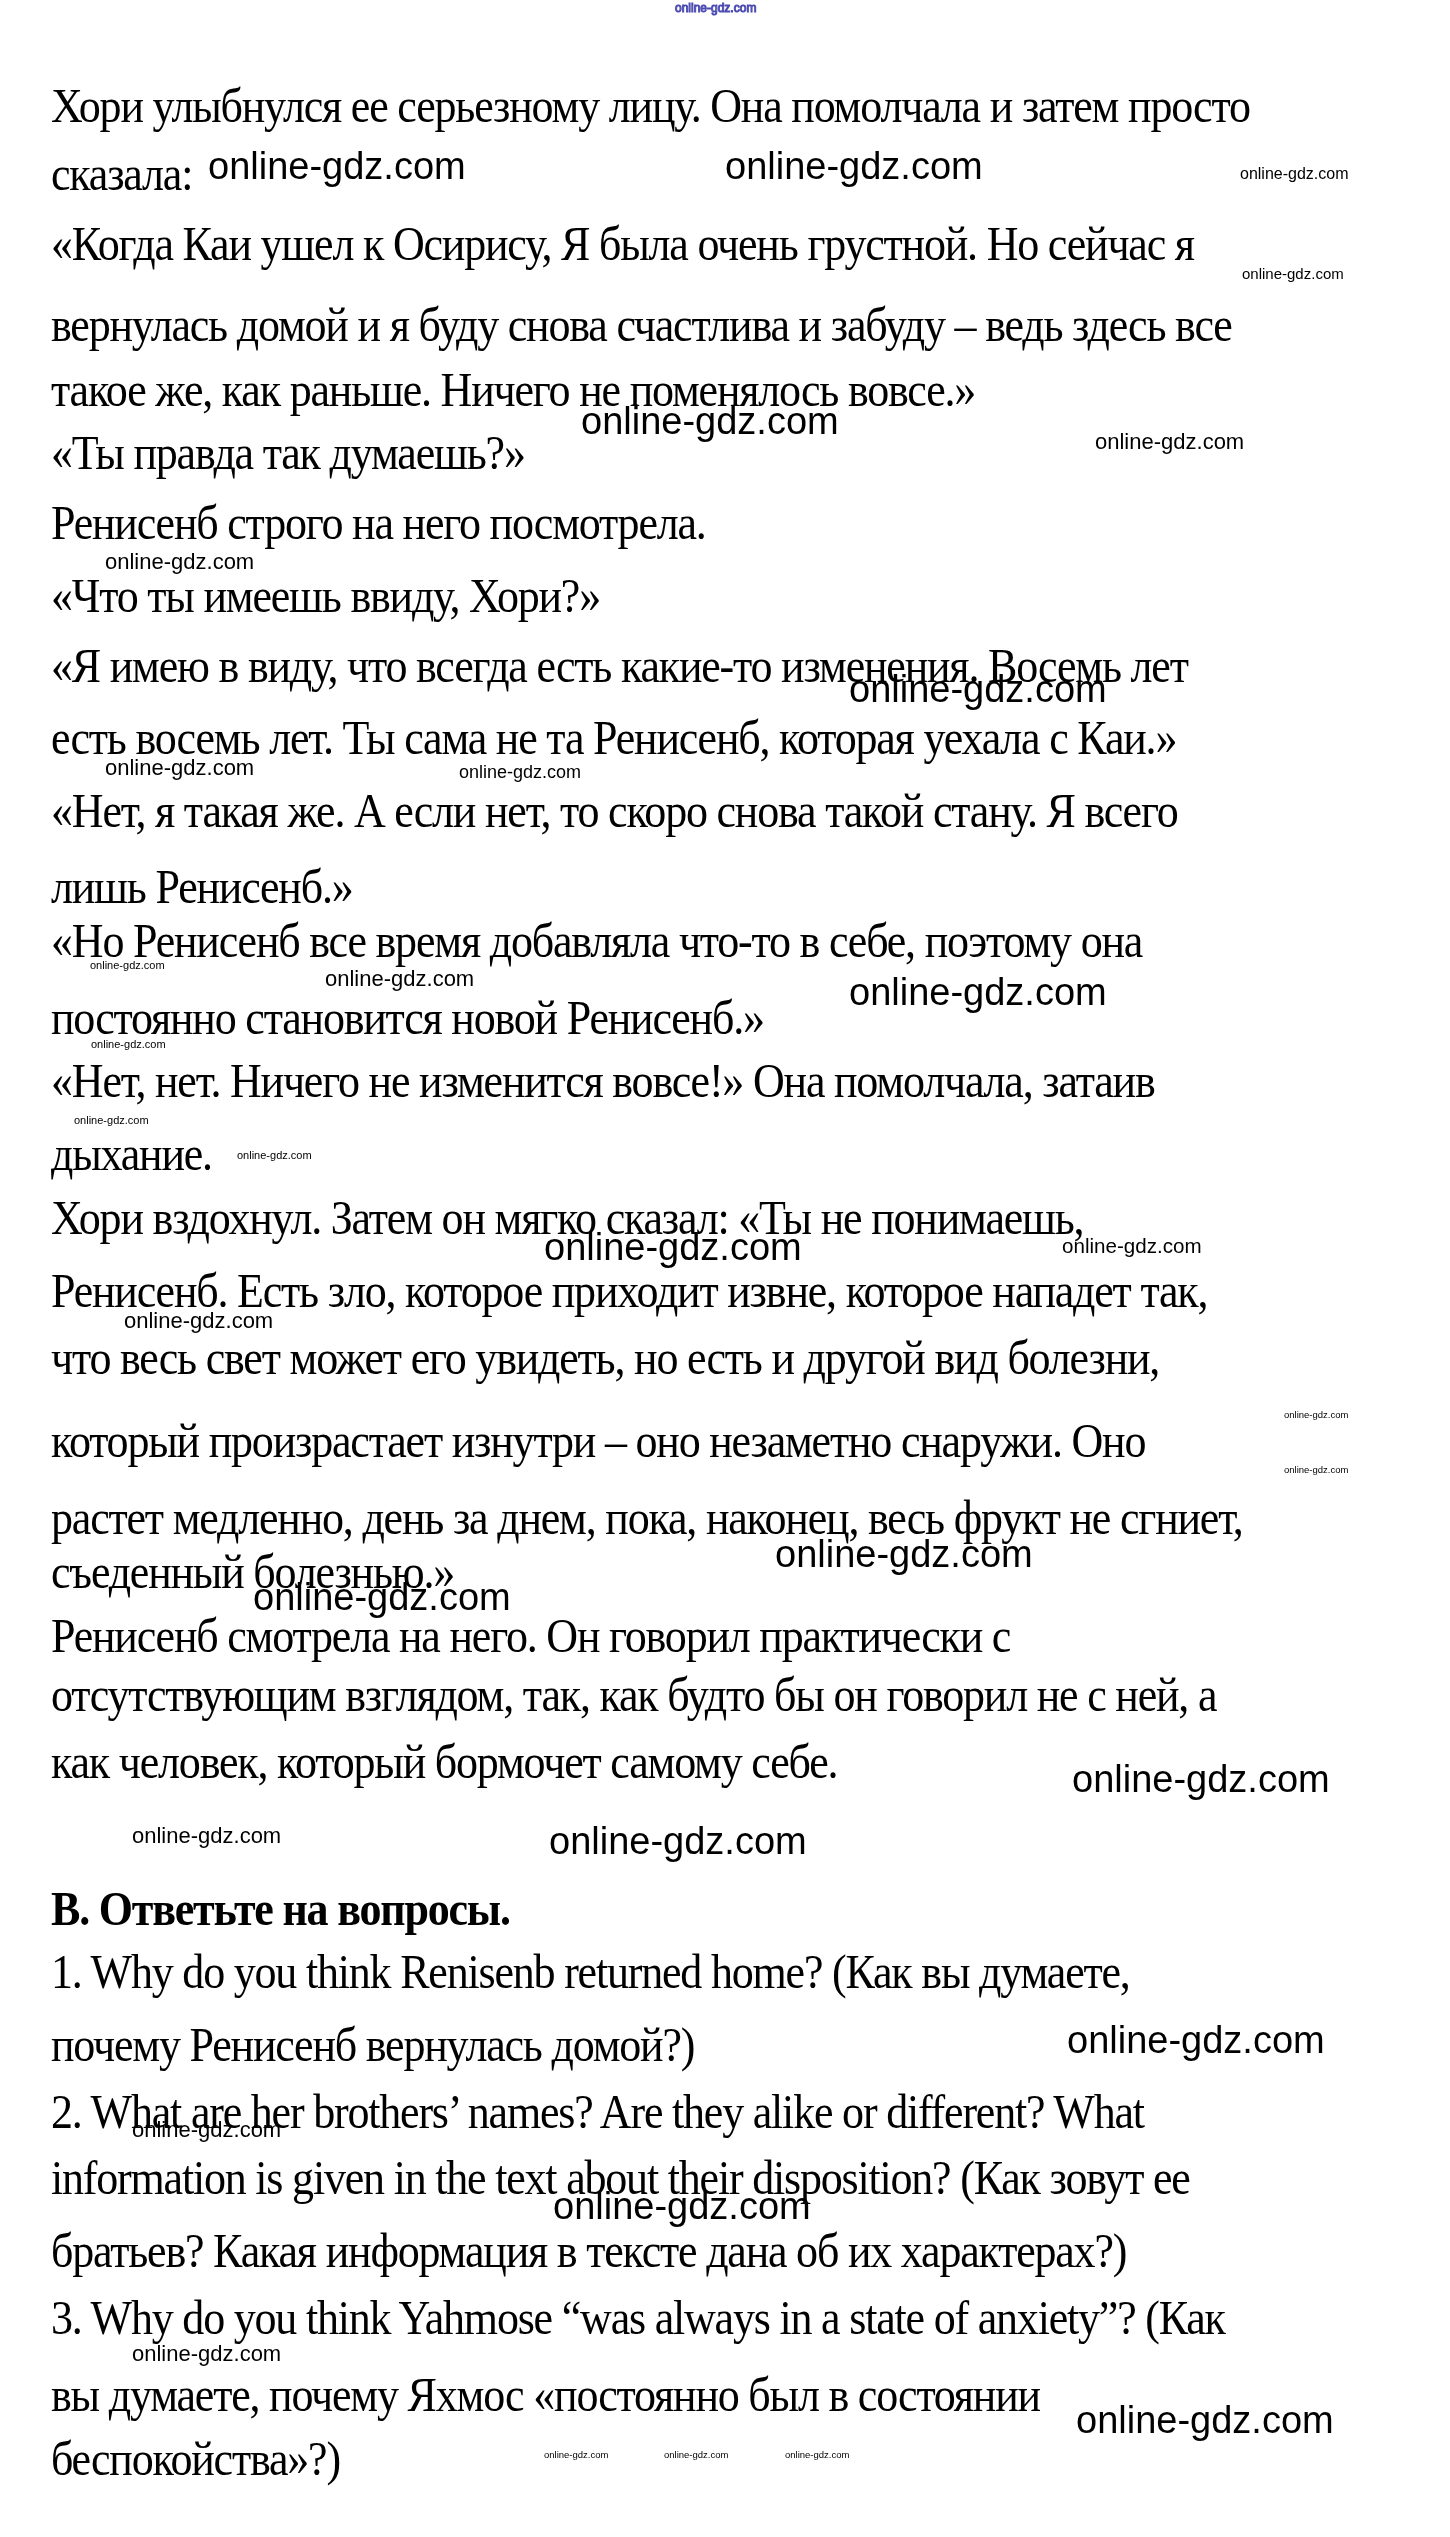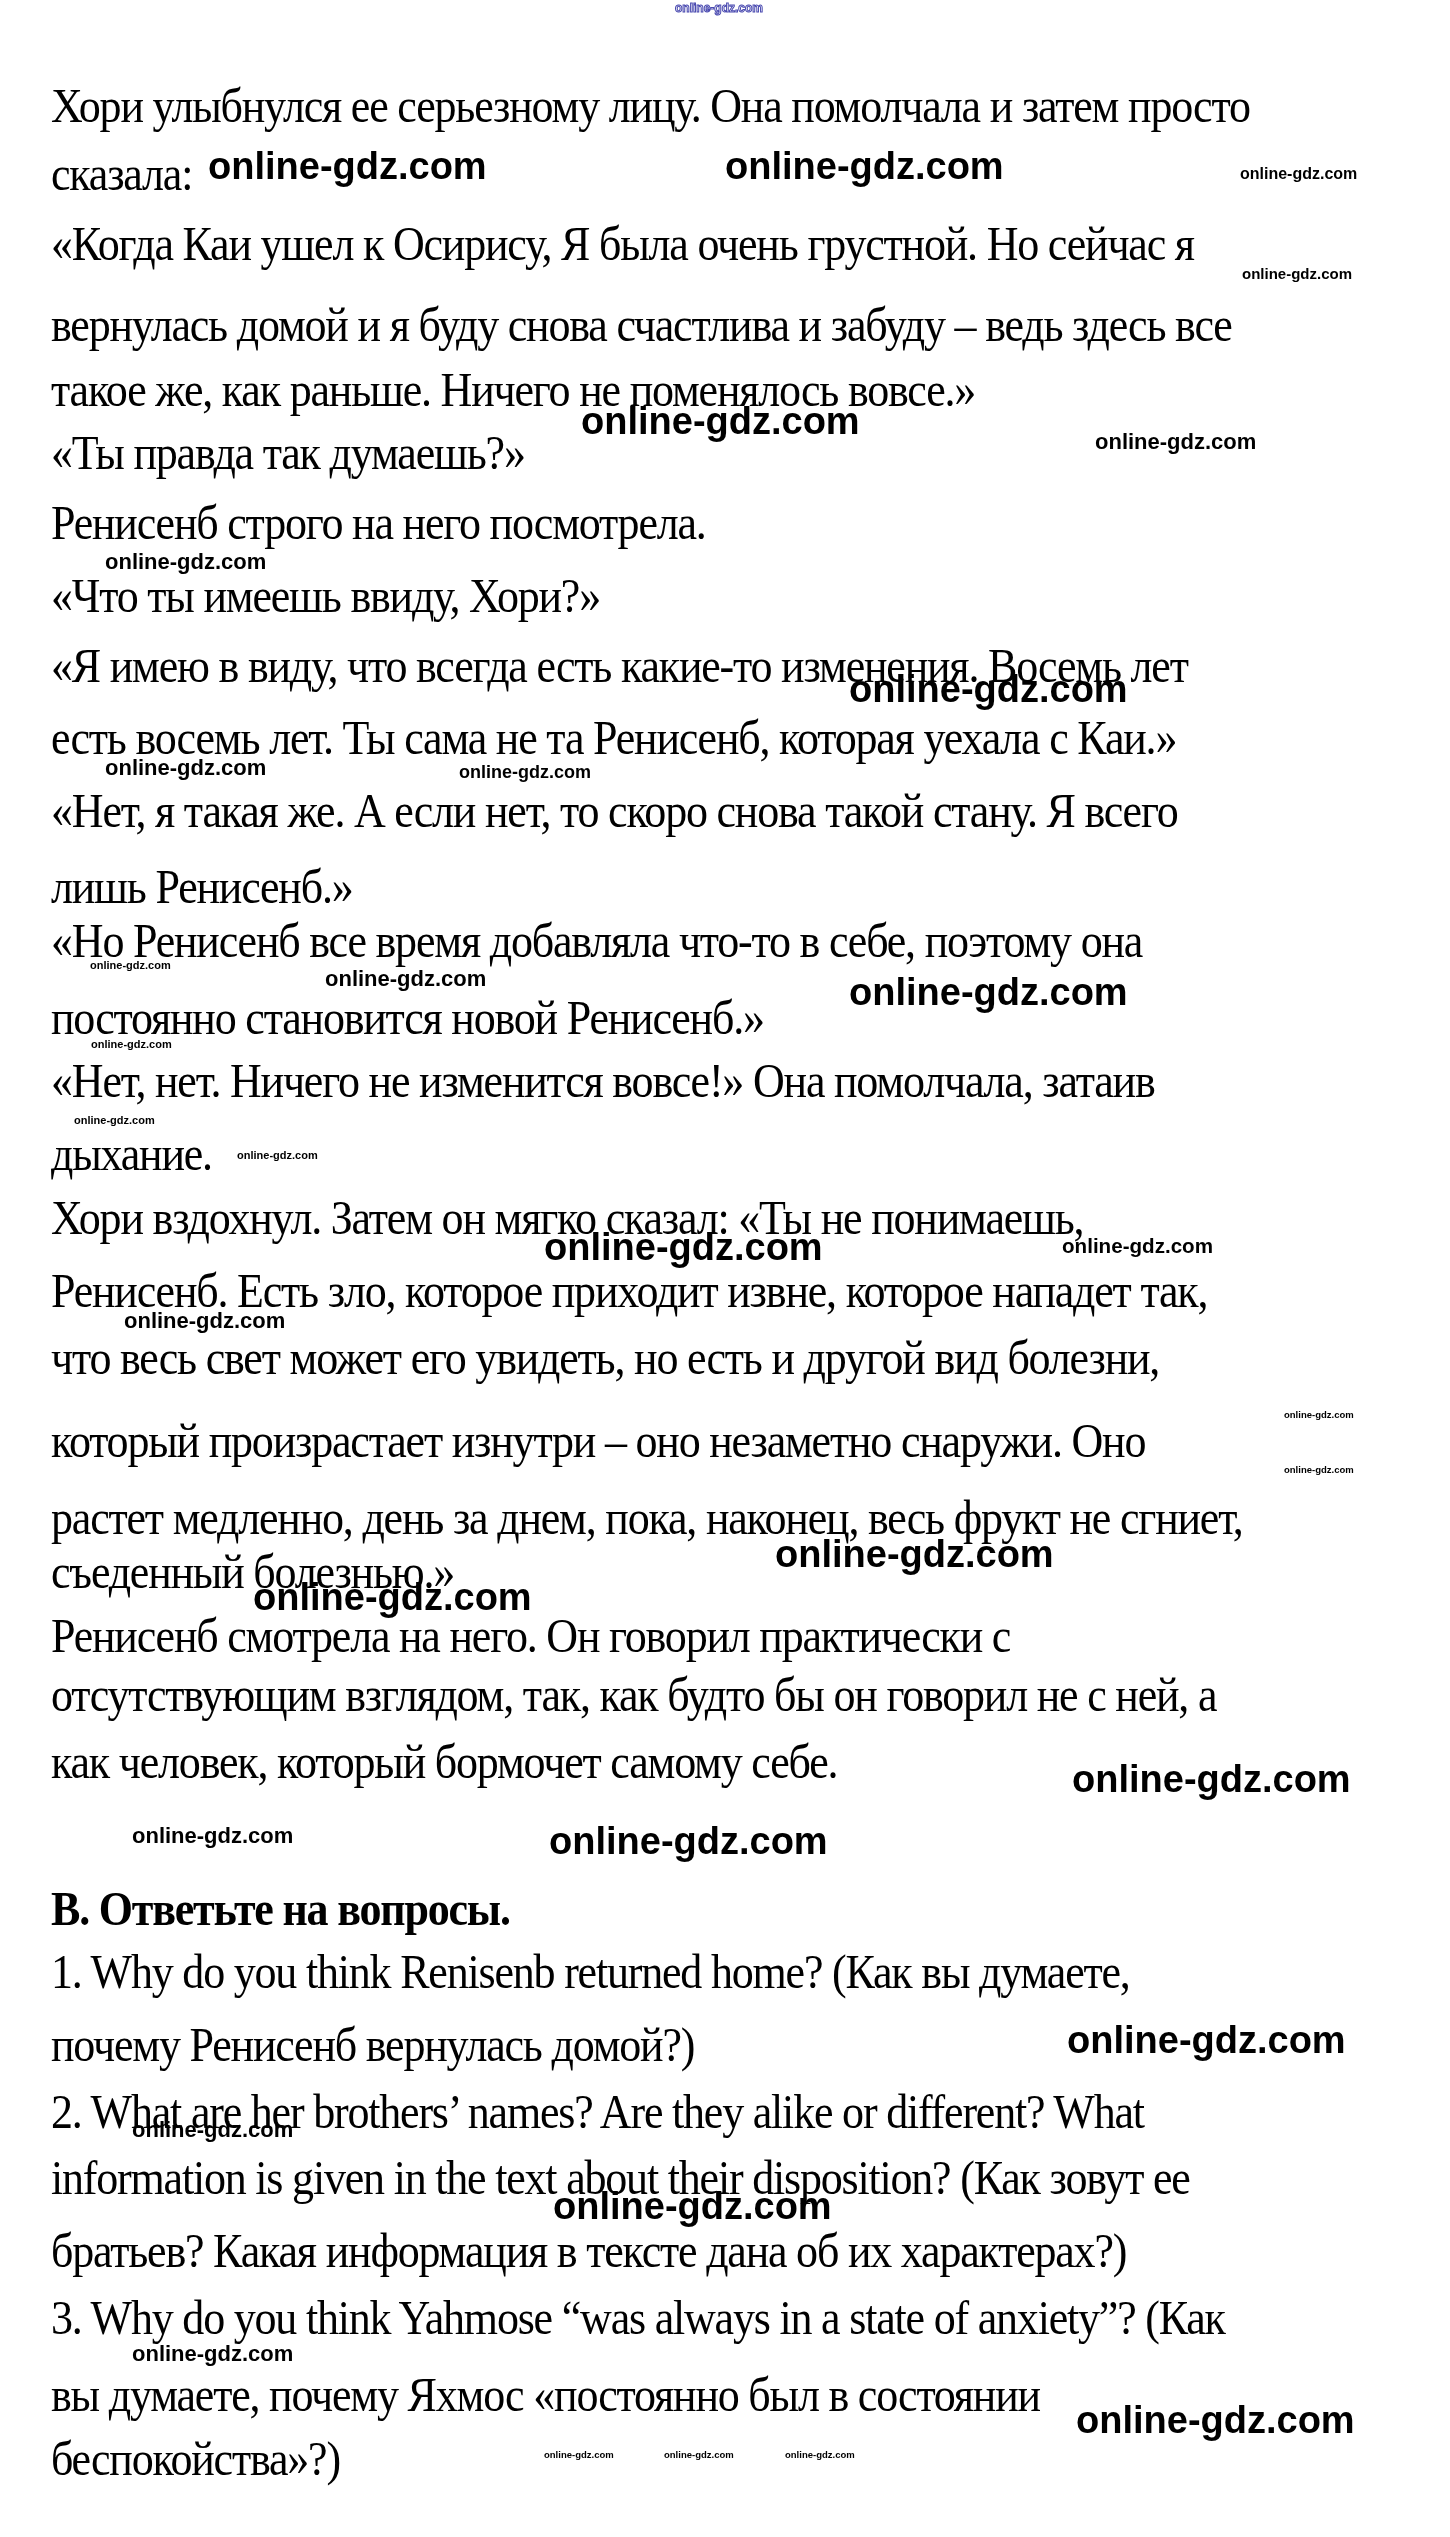--- a/index.html
+++ b/index.html
@@ -25,21 +25,21 @@
     transform: scaleY(1.12);
     transform-origin: 0 0;
     color: #000000;
   }
   .text-line.bold {
     font-weight: bold;
   }
   .watermark {
     position: absolute;
     font-family: "Liberation Sans", sans-serif;
-    font-weight: bold;
+    font-weight: normal;
     white-space: nowrap;
     line-height: 1;
     color: #000000;
     text-align: center;
   }
   .watermark-blue {
     color: transparent;
     -webkit-text-stroke: 1px #4a4ab0;
   }
 </style>

